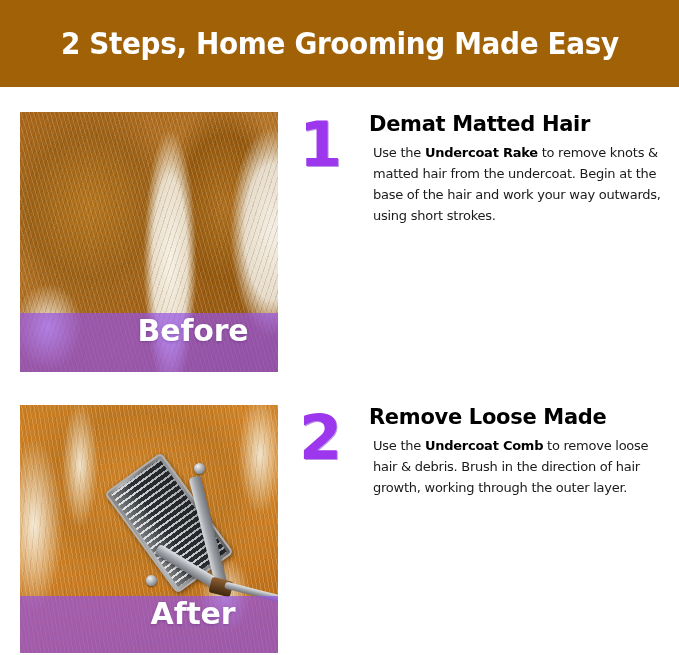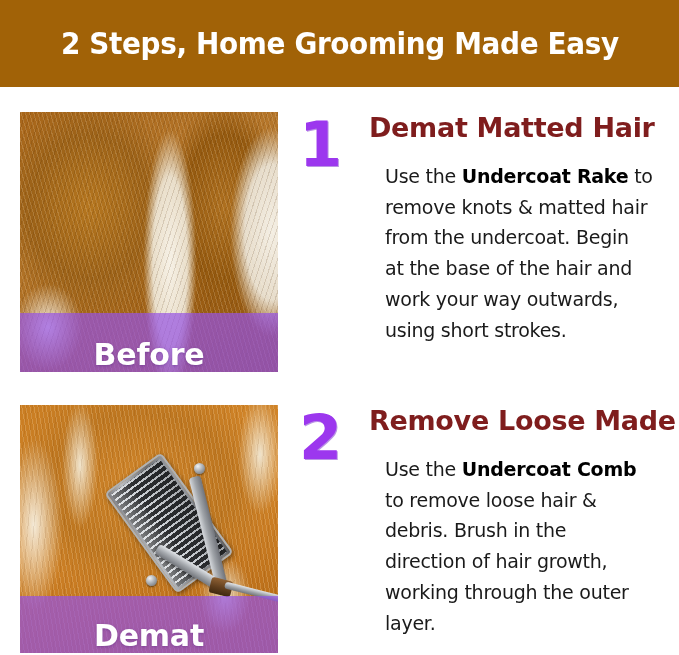--- a/index.html
+++ b/index.html
@@ -215,22 +215,23 @@
   #rivet-top { left: 66px; top: 10px; }
   #rivet-bottom { left: 18px; top: 122px; }
 
   
   .photo-label-band {
     position: absolute;
     left: 0;
     width: 258px;
     background: rgba(150, 82, 228, 0.70);
     display: flex;
-    align-items: flex-end;
+    align-items: flex-start;
     justify-content: center;
+    padding-left: 44px;
   }
   #label-band-1 { top: 201px; height: 59px; }
   #label-band-2 { top: 191px; height: 57px; }
   .photo-label-text {
     color: #ffffff;
     font-family: "DejaVu Sans", sans-serif;
     font-size: 30px;
     font-weight: bold;
     letter-spacing: -0.2px;
     text-shadow: 0 1px 3px rgba(70,25,120,0.35);
@@ -250,33 +251,33 @@
     text-shadow: 1px 1px 0 rgba(130,60,205,0.55);
   }
   .step-body {
     position: absolute;
     left: 369px;
     top: 0;
     width: 300px;
   }
   .step-heading {
     margin: 0 0 2px 0;
-    color: #7f1d1d;
-    font-family: "DejaVu Sans", sans-serif;
-    font-size: 27px;
+    color: #000000;
+    font-family: "DejaVu Sans", sans-serif;
+    font-size: 21px;
     font-weight: bold;
     letter-spacing: -0.3px;
     line-height: 1.22;
     white-space: nowrap;
   }
   .step-text {
-    margin: 16px;
+    margin: 4px;
     color: #1a1a1a;
     font-family: "DejaVu Sans", sans-serif;
-    font-size: 19px;
+    font-size: 13px;
     line-height: 1.62;
     letter-spacing: -0.25px;
   }
   .step-text b {
     font-weight: bold;
     color: #000000;
   }
 </style>
 </head>
 <body>
@@ -317,21 +318,21 @@
         </div>
         <div class="rake-handle-arm"></div>
         <div class="rake-handle-arm2"></div>
         <div class="rake-ferrule"></div>
         <div class="rake-shaft"></div>
         <div class="rake-rivet" id="rivet-top"></div>
         <div class="rake-rivet" id="rivet-bottom"></div>
       </div>
     </div>
     <div class="photo-label-band" id="label-band-2">
-      <span class="photo-label-text">Demat</span>
+      <span class="photo-label-text">After</span>
     </div>
   </div>
 
   <div class="step-number">2</div>
 
   <div class="step-body">
     <h2 class="step-heading">Remove Loose Made</h2>
     <p class="step-text"><span>Use the </span><b>Undercoat Comb</b><span> to remove loose hair &amp; debris. Brush in the direction of hair growth, working through the outer layer.</span></p>
   </div>
 

